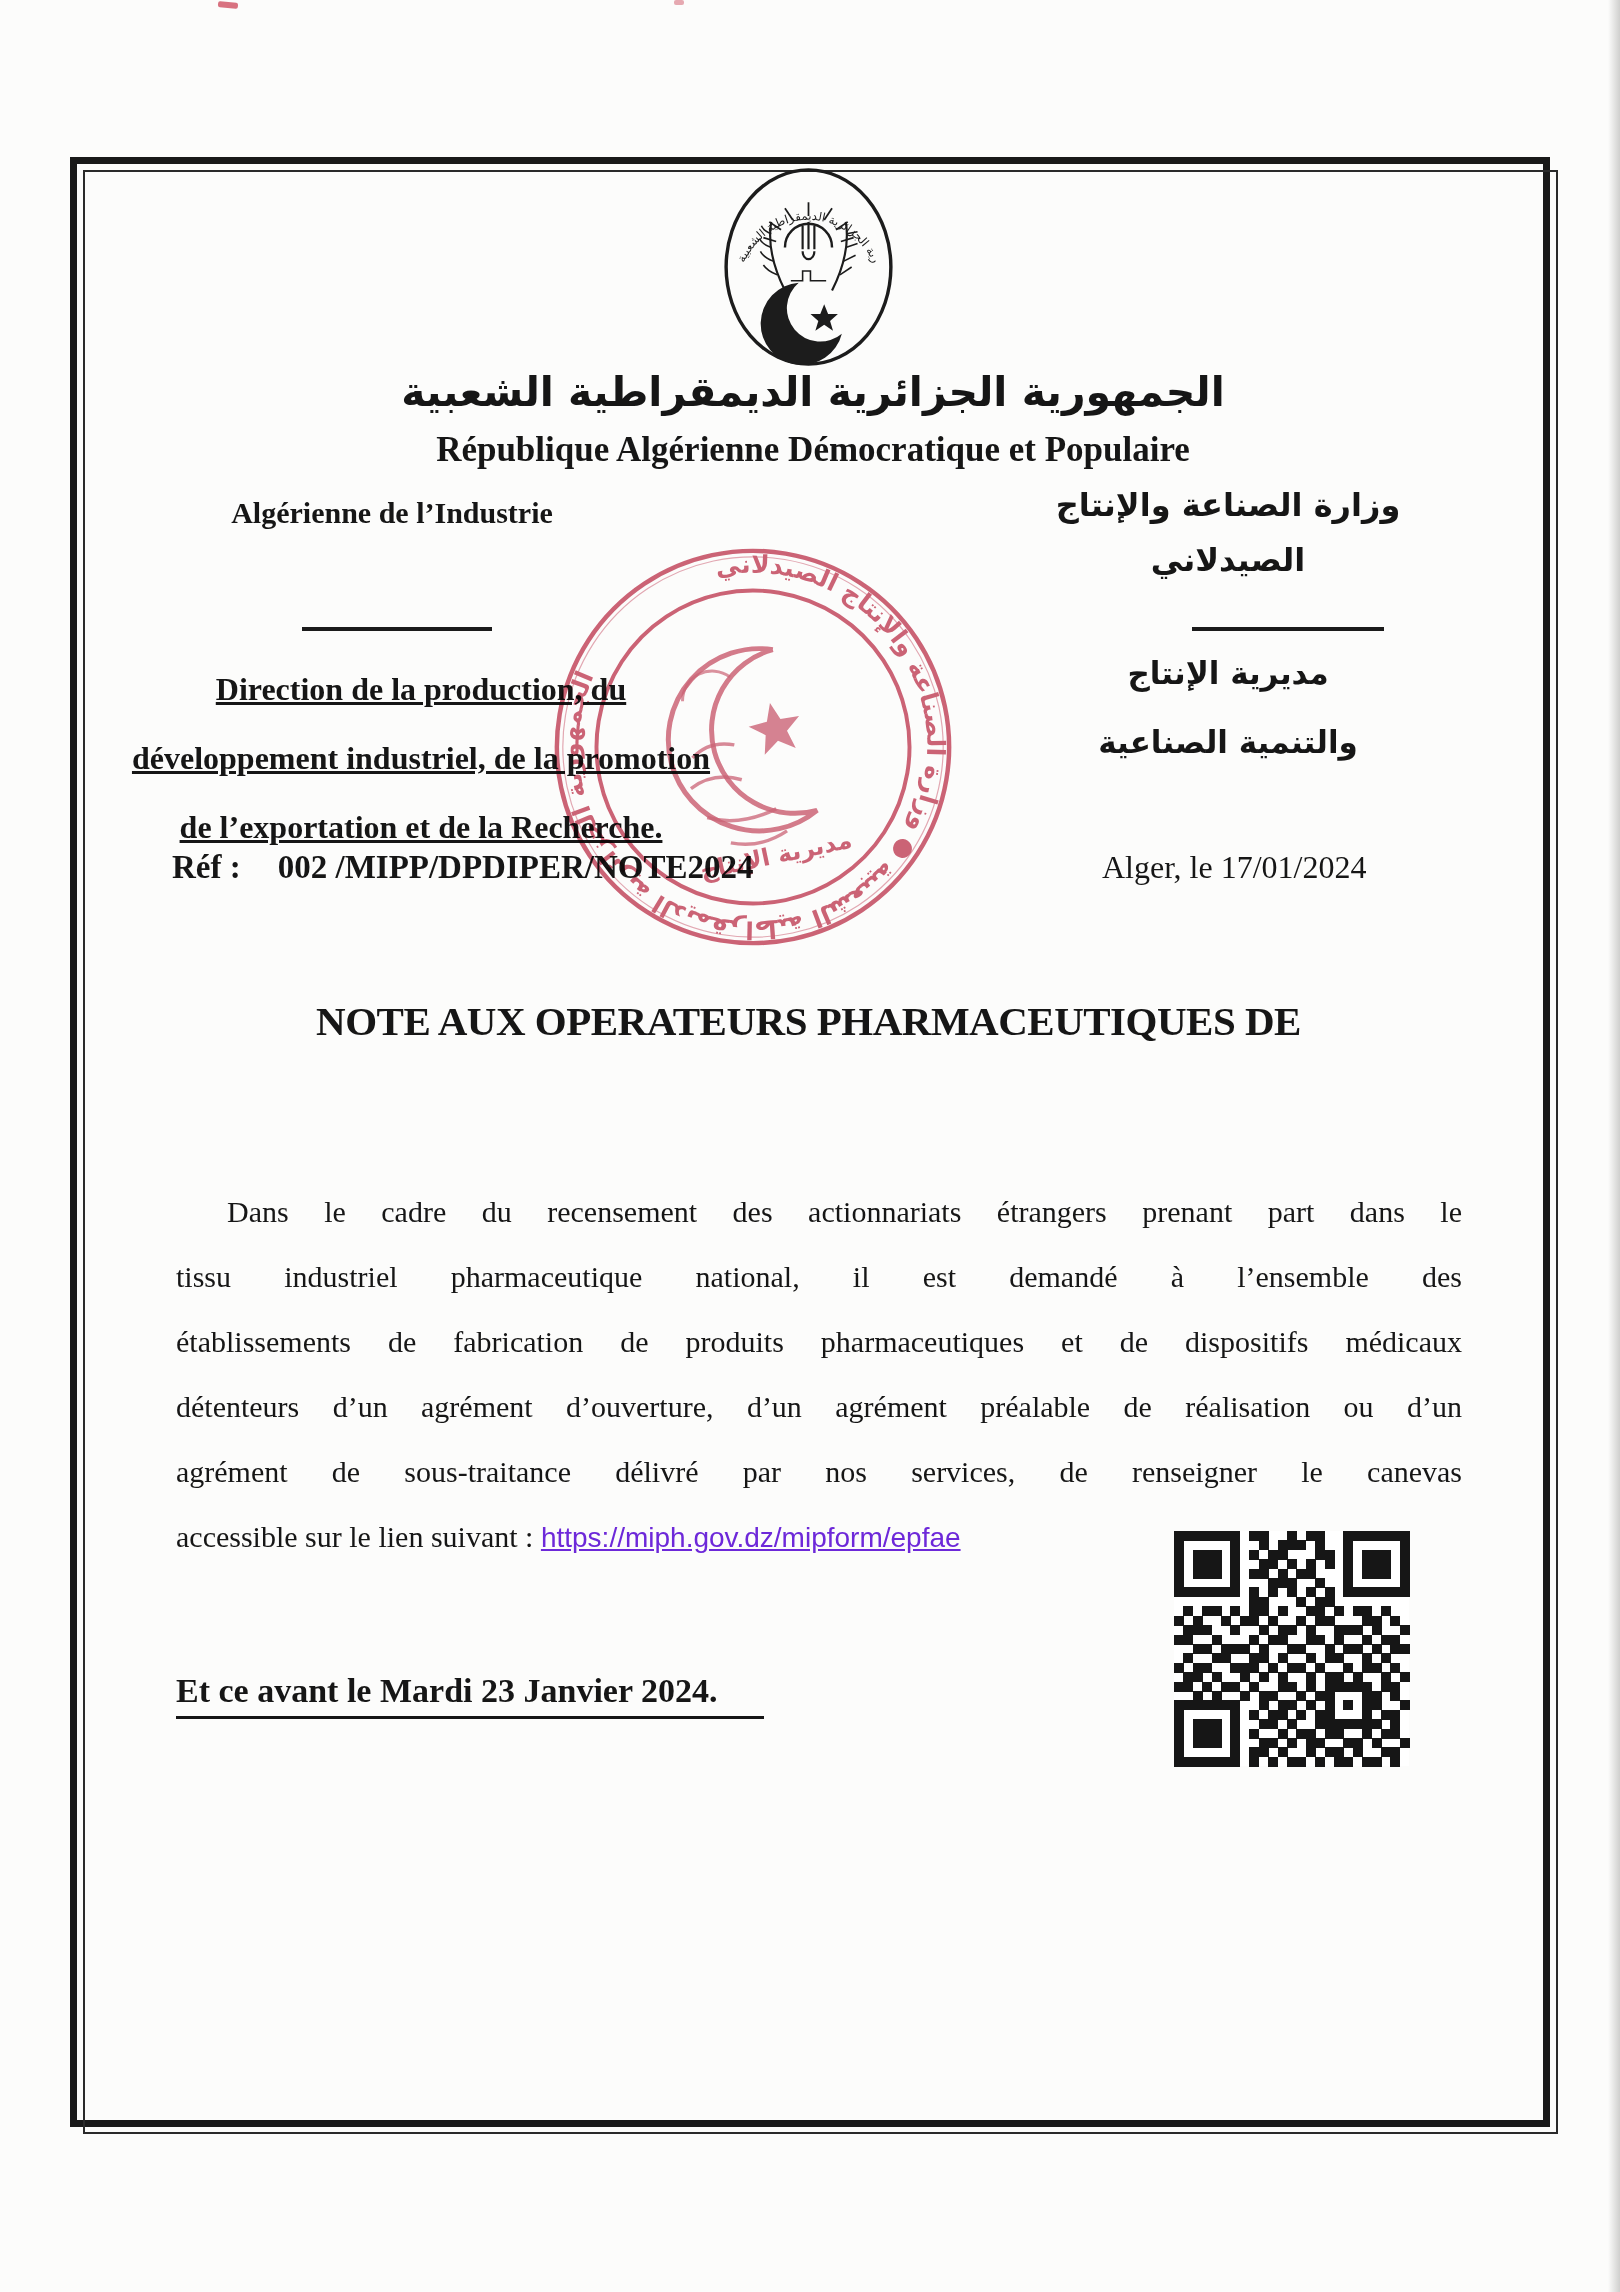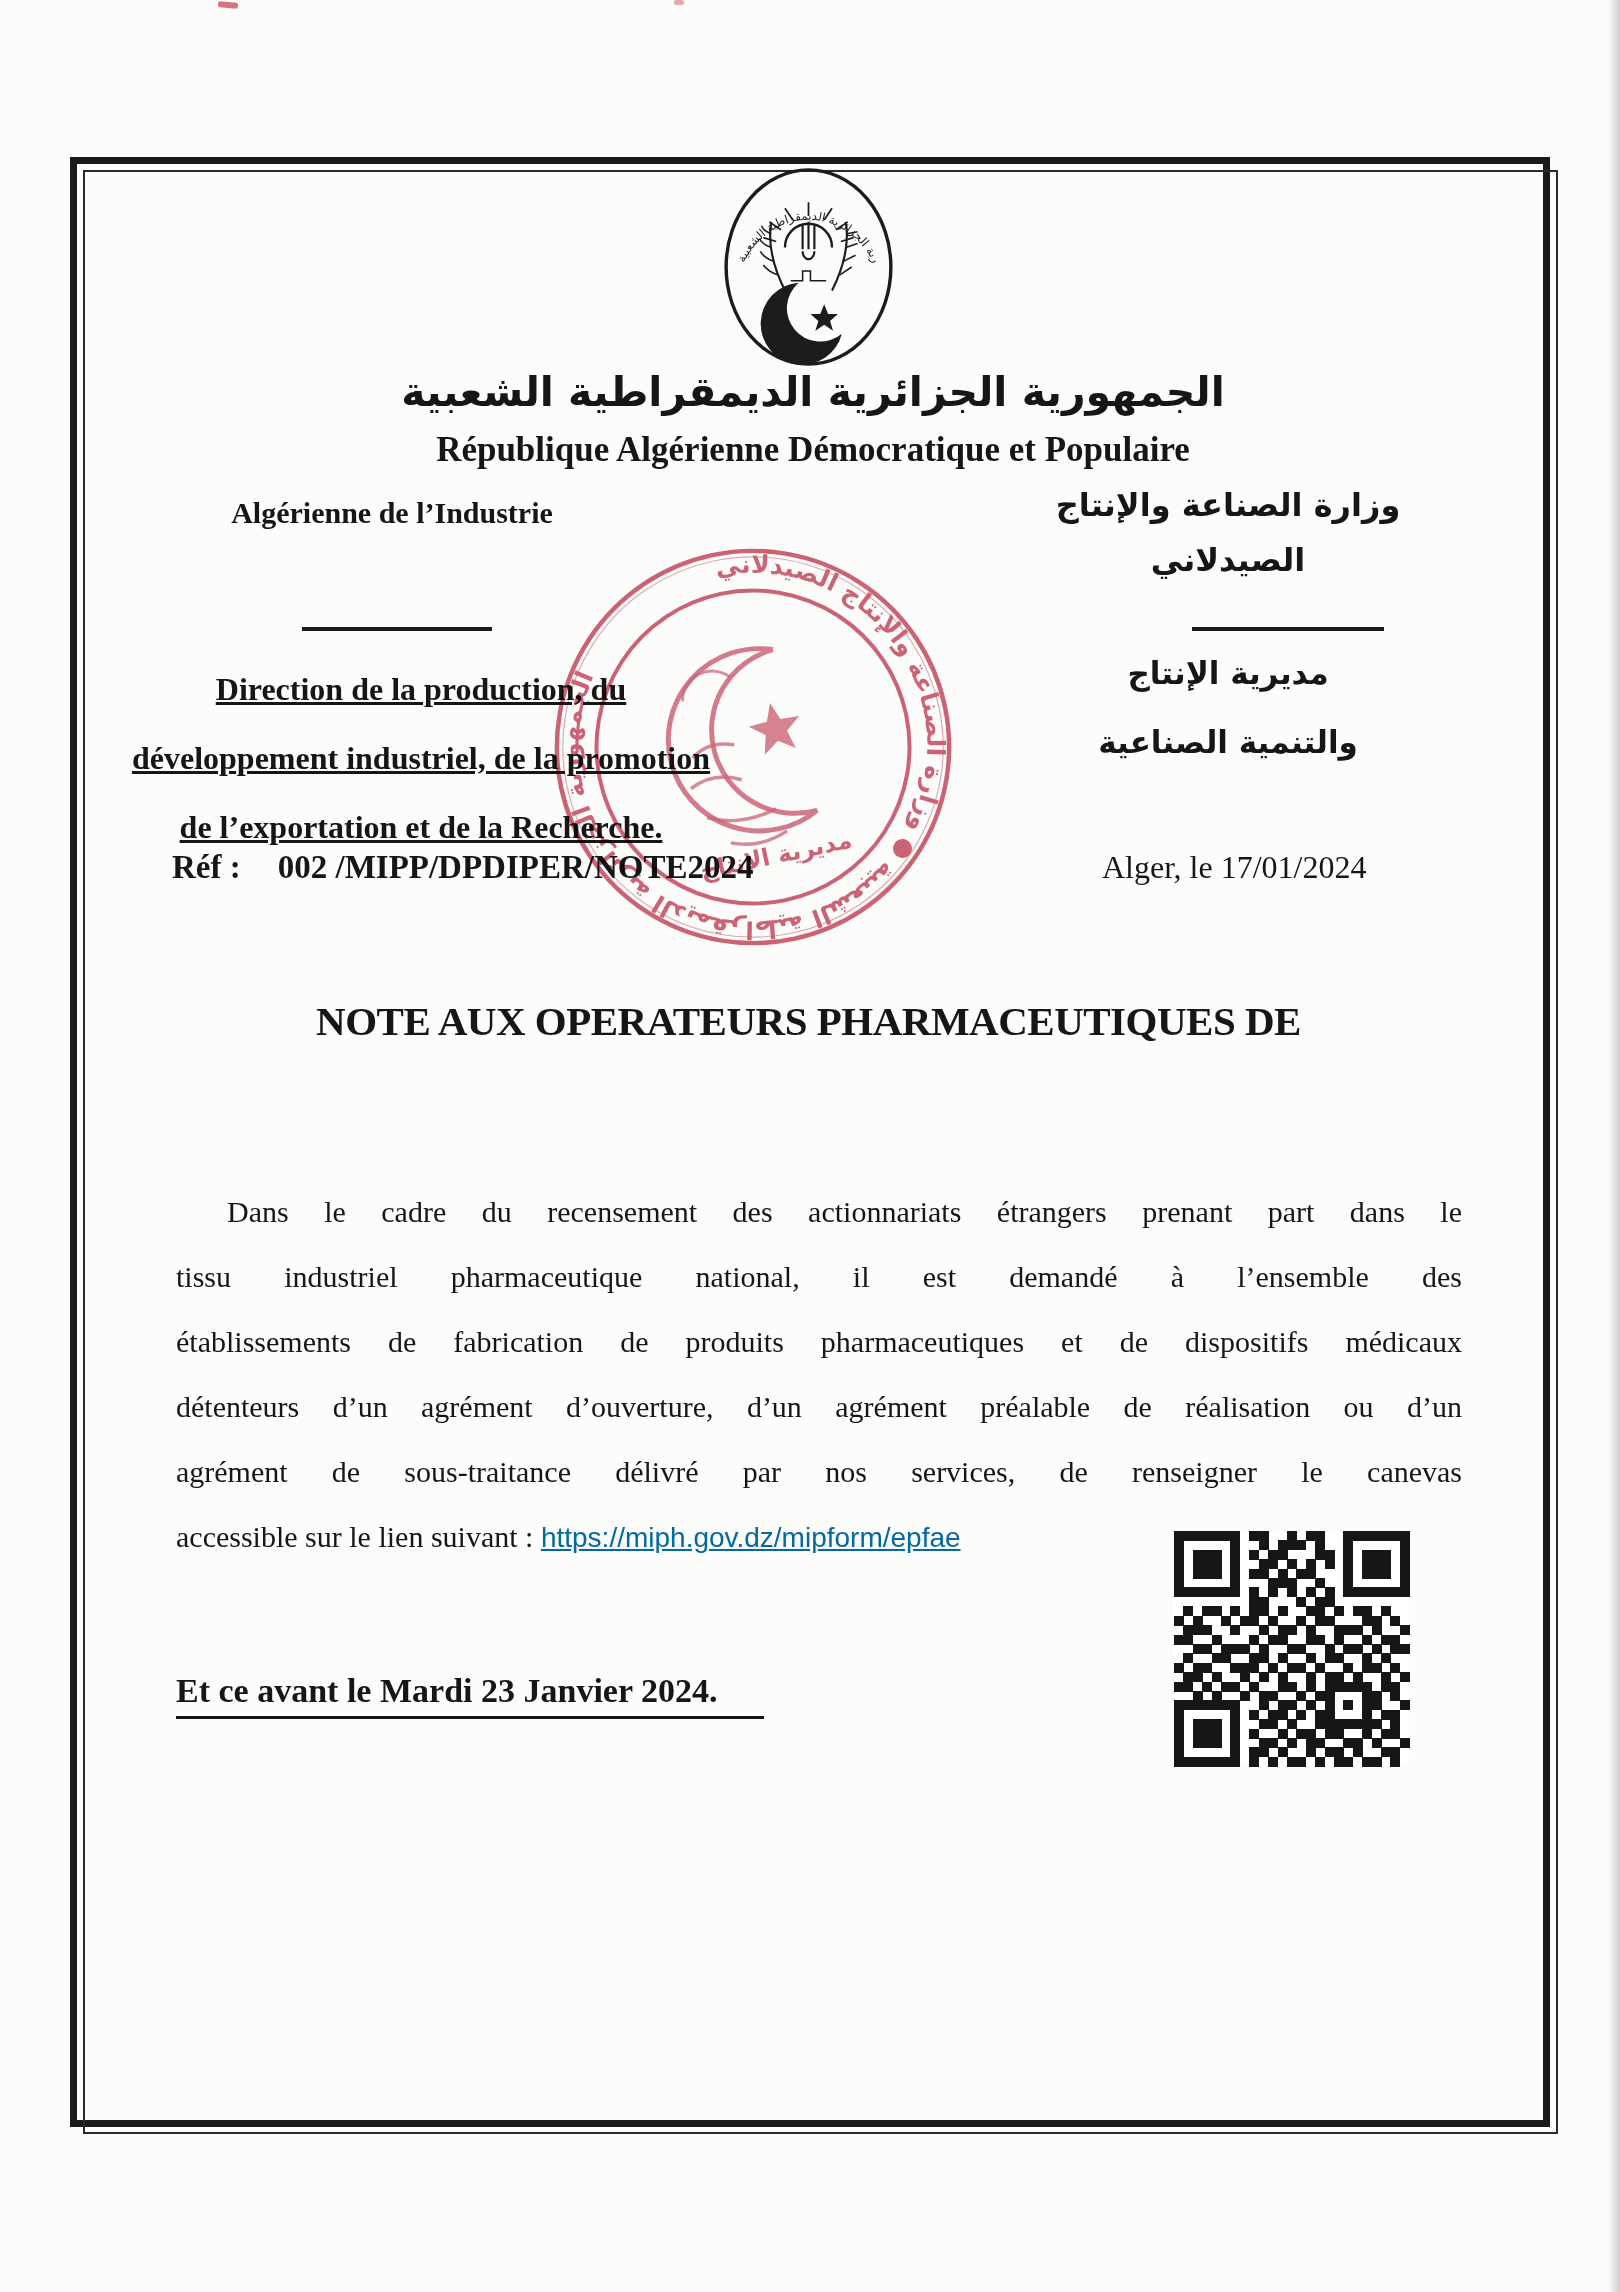--- a/index.html
+++ b/index.html
@@ -44,21 +44,21 @@
          transform:rotate(-12deg);opacity:.8;mix-blend-mode:multiply;}
 
   
   .note-title{position:absolute;left:137px;top:994px;width:1343px;text-align:center;
               font-weight:bold;font-size:41px;line-height:55px;letter-spacing:-0.5px;}
   .body-block{position:absolute;left:176px;top:1179px;width:1286px;font-size:30px;line-height:65px;}
   .bline{text-align:justify;text-align-last:justify;white-space:nowrap;}
   .bline.first{padding-left:51px;}
   .bline.last{text-align:left;text-align-last:left;}
   .link{font-family:"Liberation Sans","DejaVu Sans",sans-serif;font-size:28px;
-        text-decoration:underline;color:#0369a1;}
+        text-decoration:underline;color:#6d28d9;}
 
   .qr{position:absolute;left:1174px;top:1531px;width:235px;height:235px;background:#fff;}
   .qr .m{position:absolute;background:#161616;}
 
   .deadline{position:absolute;left:176px;top:1672px;font-weight:bold;font-size:34px;}
   .deadline span{display:inline-block;border-bottom:3.9px solid #161616;padding:0 47px 5.9px 0;}
   .closing{position:absolute;left:130px;top:1845px;width:1372px;font-weight:bold;font-size:34px;
            word-spacing:1.5px;}
 </style>
 </head>

